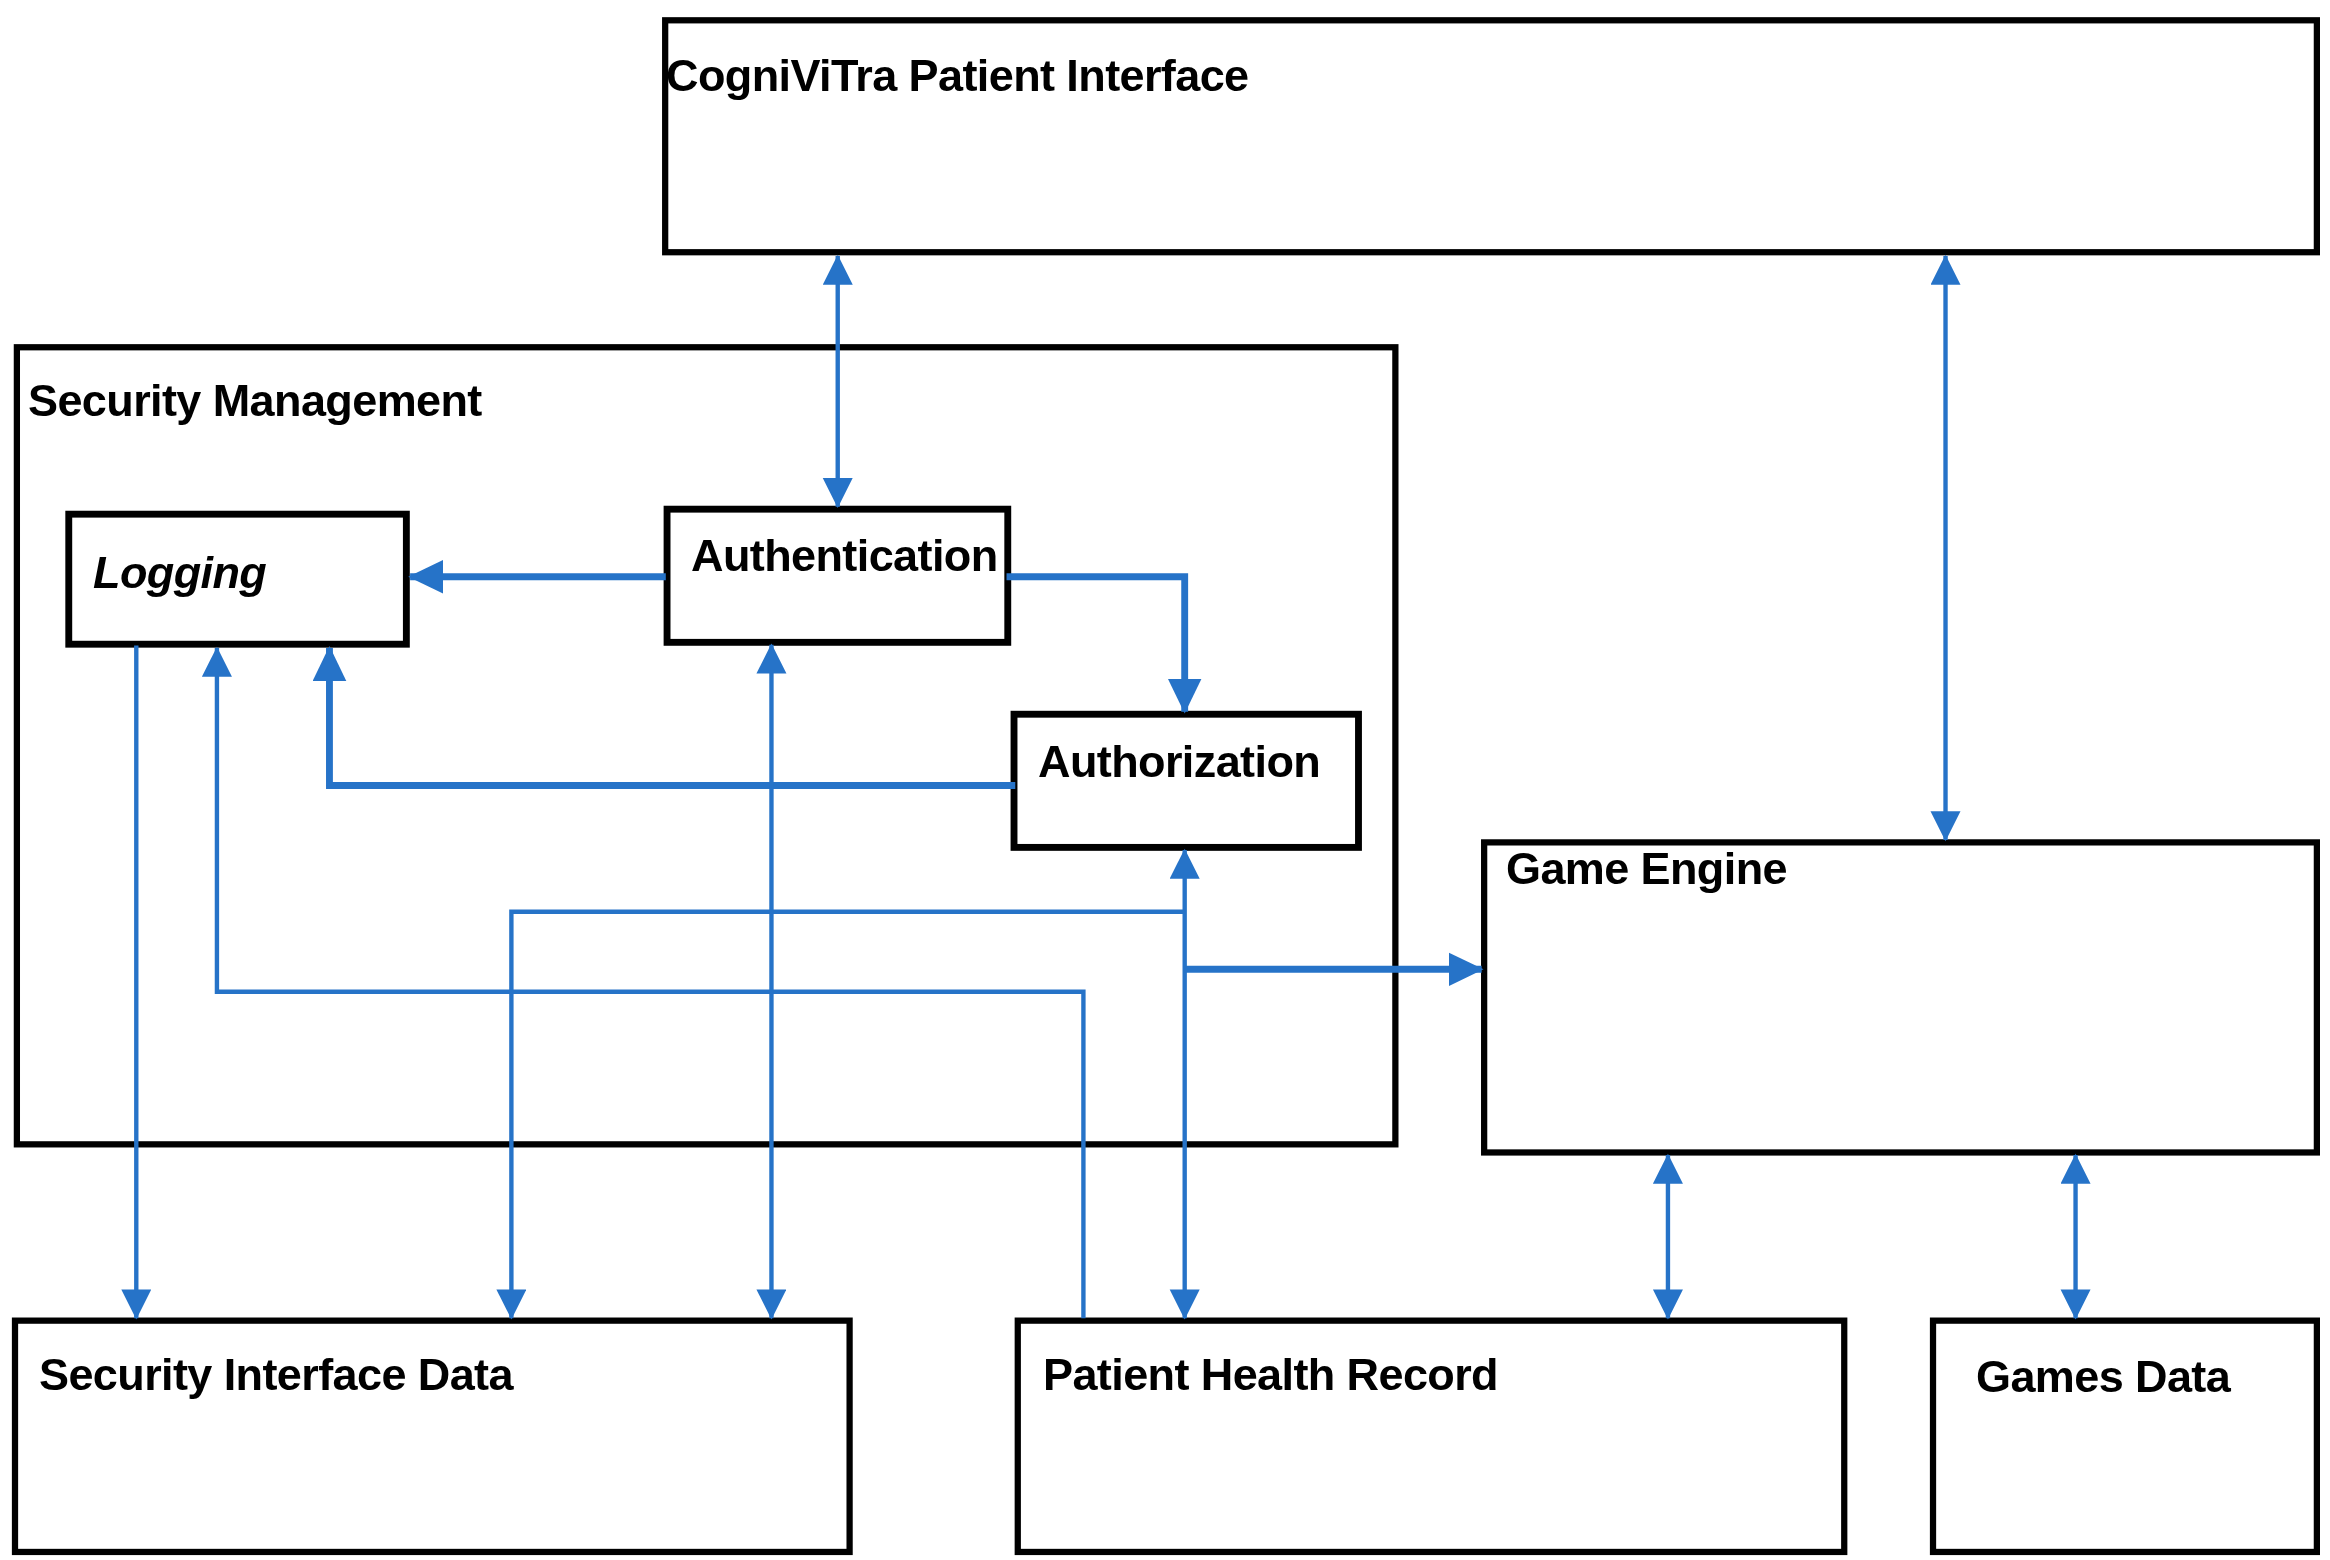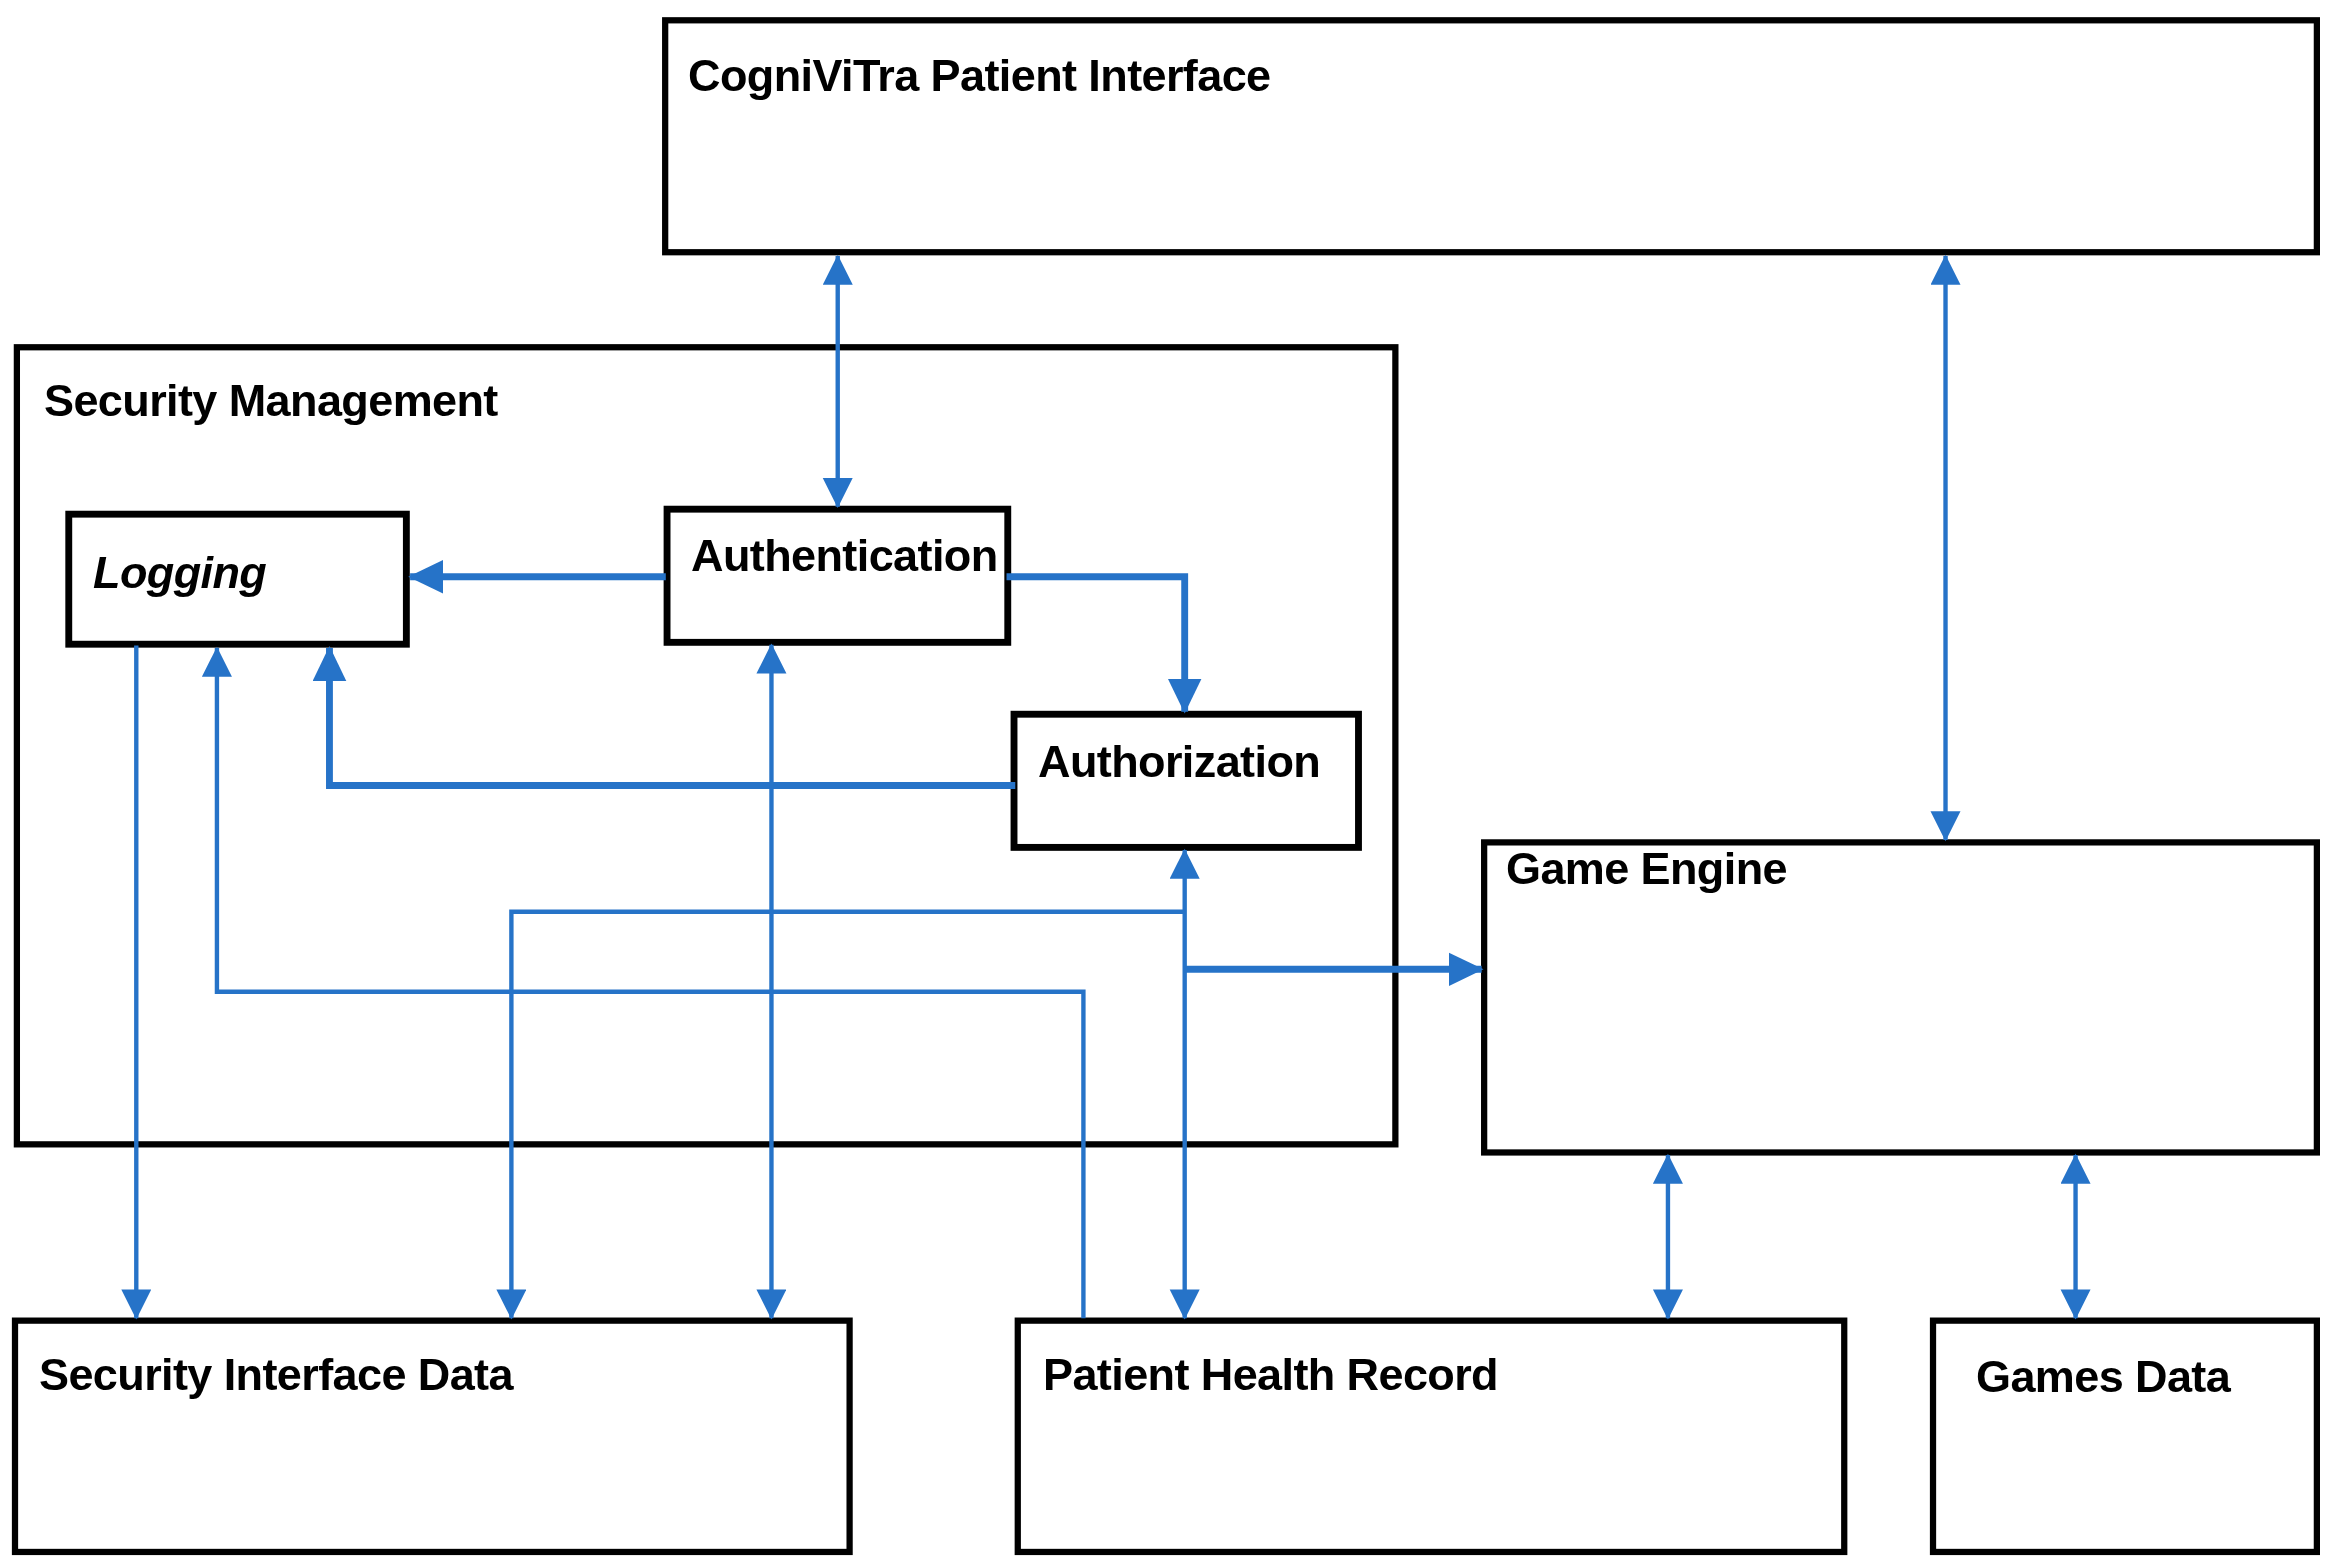--- a/index.html
+++ b/index.html
@@ -98,22 +98,22 @@
       <path class="connector thin" d="M 218 1032 L 218 2108" marker-end="url(#ah-end-thin)"></path>
 
       <path class="connector thin" d="M 1234 1031 L 1234 2108" marker-start="url(#ah-start-thin)" marker-end="url(#ah-end-thin)"></path>
 
       <path class="connector thin" d="M 2668 1847 L 2668 2108" marker-start="url(#ah-start-thin)" marker-end="url(#ah-end-thin)"></path>
 
       <path class="connector thin" d="M 3320 1847 L 3320 2108" marker-start="url(#ah-start-thin)" marker-end="url(#ah-end-thin)"></path>
     </g>
   </svg>
 
-  <div class="label" style="left:688px; top:53px;">CogniViTra Patient Interface</div>
-  <div class="label" style="left:44px; top:378px;">Security Management</div>
+  <div class="label" style="left:666px; top:53px;">CogniViTra Patient Interface</div>
+  <div class="label" style="left:28px; top:378px;">Security Management</div>
   <div class="label" style="left:93px; top:550px;font-style:italic;">Logging</div>
   <div class="label" style="left:691px; top:533px;text-align:center;">Authentication</div>
   <div class="label" style="left:1038px; top:739px;text-align:right;">Authorization</div>
   <div class="label" style="left:1506px; top:806px;margin-top:40px;">Game Engine</div>
   <div class="label" style="left:39px; top:1352px;">Security Interface Data</div>
   <div class="label" style="left:1043px; top:1352px;">Patient Health Record</div>
   <div class="label" style="left:1952px; top:1354px;margin-left:24px;">Games Data</div>
 
 </div>
 

